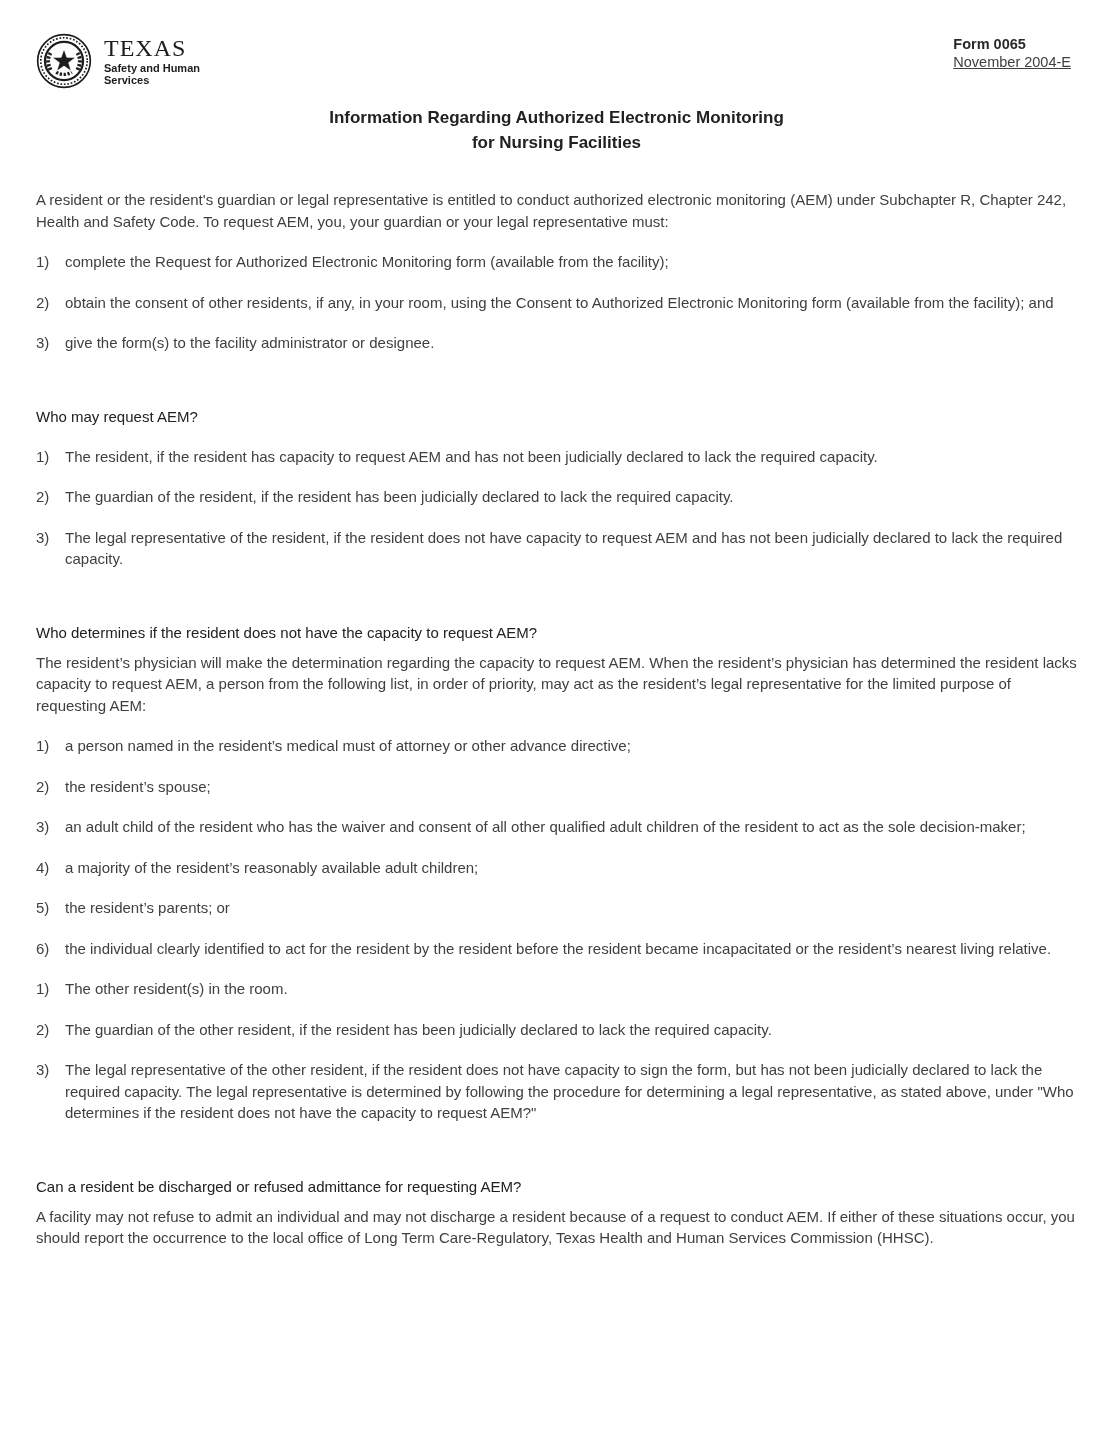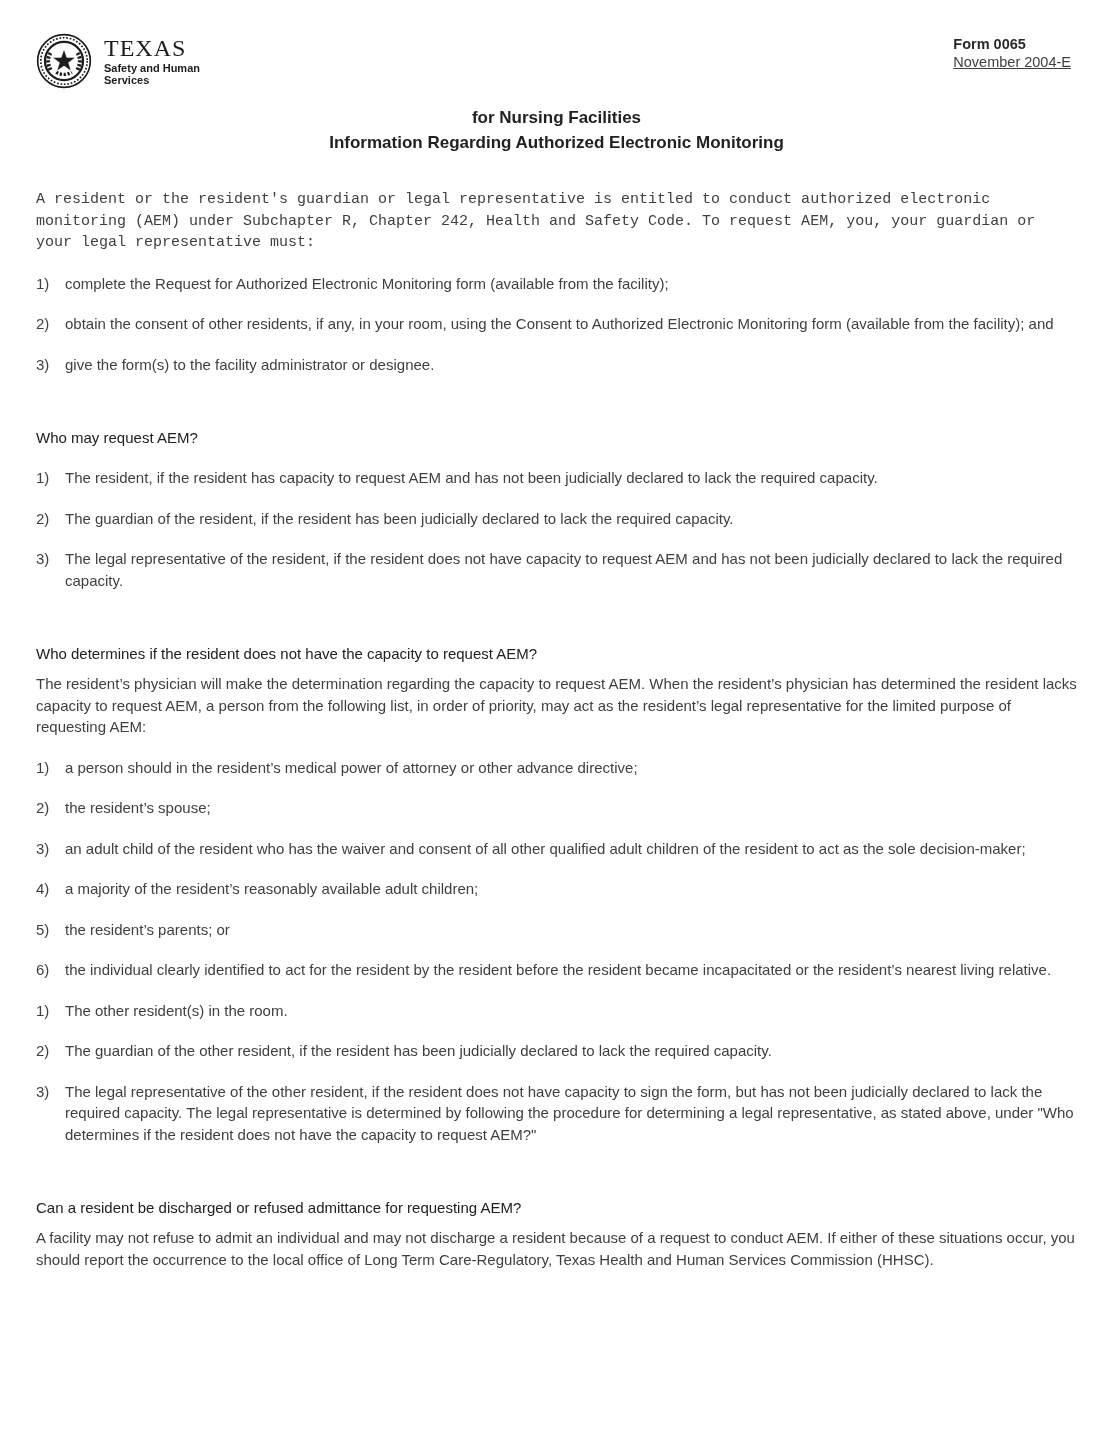--- a/index.html
+++ b/index.html
@@ -19,21 +19,21 @@
     color: #1d1d1d; margin-bottom: 2px;
   }
   .org-sub { font-size: 11px; font-weight: bold; line-height: 12px; color: #1d1d1d; }
   .form-meta { text-align: left; padding-top: 2px; padding-right: 6px; }
   .form-number { font-size: 14.5px; font-weight: bold; color: #2a2a2a; line-height: 18px; }
   .form-date { font-size: 14.5px; color: #3f3f3f; line-height: 18px; text-decoration: underline; }
   
   .title { text-align: center; margin-top: 16px; font-weight: bold; font-size: 17px;
            color: #212121; line-height: 25px; }
   
-  .intro { margin-top: 34px; font-family: Liberation Mono, monospace; }
+  .intro { margin-top: 34px; }
   p.bodytext, .li-text { font-size: 15px; line-height: 21.5px; color: #3f3f3f; }
   .list { margin-top: 0; }
   .li { display: flex; margin-top: 19px; }
   .li-num { width: 29px; flex-shrink: 0; font-size: 15px; line-height: 21.5px; color: #3f3f3f; }
   .li-text { flex: 1; padding-right: 2px; }
   .section-heading {
     font-size: 15px; font-weight: normal; color: #212121; margin-top: 52px; line-height: 21px;
   }
   .section-p { margin-top: 9px; }
 </style>
@@ -59,22 +59,22 @@
         <div class="org-sub">Services</div>
       </div>
     </div>
     <div class="form-meta">
       <div class="form-number">Form 0065</div>
       <div class="form-date">November 2004-E</div>
     </div>
   </div>
 
   <div class="title">
+    <div>Information Regarding Authorized Electronic Monitoring</div>
     <div>for Nursing Facilities</div>
-    <div>Information Regarding Authorized Electronic Monitoring</div>
   </div>
 
   <p class="bodytext intro">A resident or the resident's guardian or legal representative is entitled to conduct authorized electronic monitoring (AEM) under Subchapter R, Chapter 242, Health and Safety Code. To request AEM, you, your guardian or your legal representative must:</p>
 
   <div class="list">
     <div class="li">
       <span class="li-num">1)</span>
       <span class="li-text">complete the Request for Authorized Electronic Monitoring form (available from the facility);</span>
     </div>
     <div class="li">
@@ -101,21 +101,21 @@
       <span class="li-num">3)</span>
       <span class="li-text">The legal representative of the resident, if the resident does not have capacity to request AEM and has not been judicially declared to lack the required capacity.</span>
     </div>
   </div>
 
   <div class="section-heading">Who determines if the resident does not have the capacity to request AEM?</div>
   <p class="bodytext section-p">The resident’s physician will make the determination regarding the capacity to request AEM. When the resident’s physician has determined the resident lacks capacity to request AEM, a person from the following list, in order of priority, may act as the resident’s legal representative for the limited purpose of requesting AEM:</p>
   <div class="list">
     <div class="li">
       <span class="li-num">1)</span>
-      <span class="li-text">a person should in the resident’s medical power of attorney or other advance directive;</span>
+      <span class="li-text">a person named in the resident’s medical must of attorney or other advance directive;</span>
     </div>
     <div class="li">
       <span class="li-num">2)</span>
       <span class="li-text">the resident’s spouse;</span>
     </div>
     <div class="li">
       <span class="li-num">3)</span>
       <span class="li-text">an adult child of the resident who has the waiver and consent of all other qualified adult children of the resident to act as the sole decision-maker;</span>
     </div>
     <div class="li">

